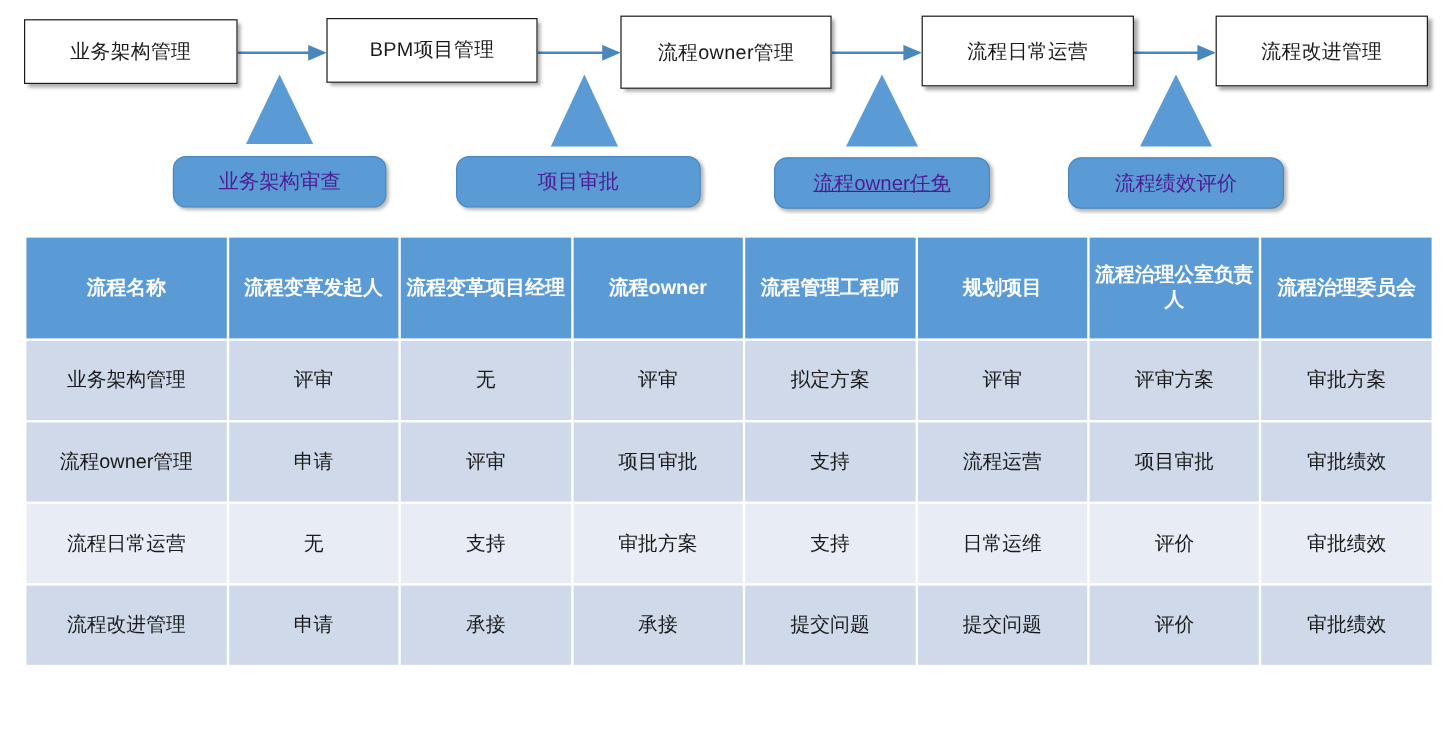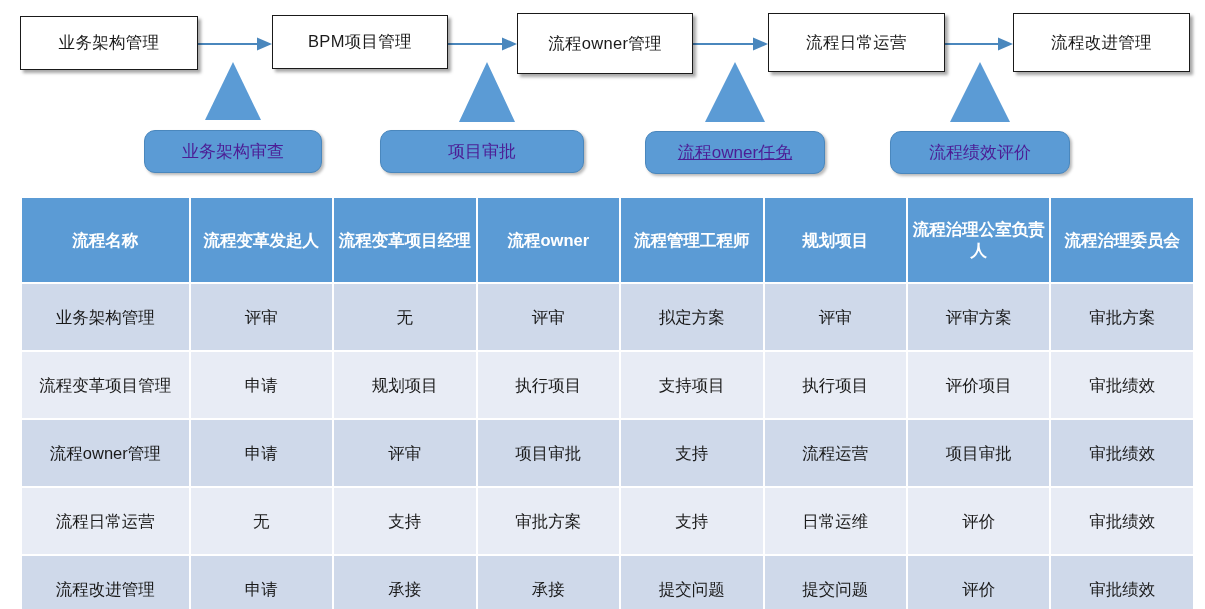--- a/index.html
+++ b/index.html
@@ -187,30 +187,20 @@
       <tr class="band-dark">
         <td>业务架构管理</td>
         <td>评审</td>
         <td>无</td>
         <td>评审</td>
         <td>拟定方案</td>
         <td>评审</td>
         <td>评审方案</td>
         <td>审批方案</td>
       </tr>
-      <tr class="band-light">
-        <td>流程变革项目管理</td>
-        <td>申请</td>
-        <td>规划项目</td>
-        <td>执行项目</td>
-        <td>支持项目</td>
-        <td>执行项目</td>
-        <td>评价项目</td>
-        <td>审批绩效</td>
-      </tr>
       <tr class="band-dark">
         <td>流程owner管理</td>
         <td>申请</td>
         <td>评审</td>
         <td>项目审批</td>
         <td>支持</td>
         <td>流程运营</td>
         <td>项目审批</td>
         <td>审批绩效</td>
       </tr>

